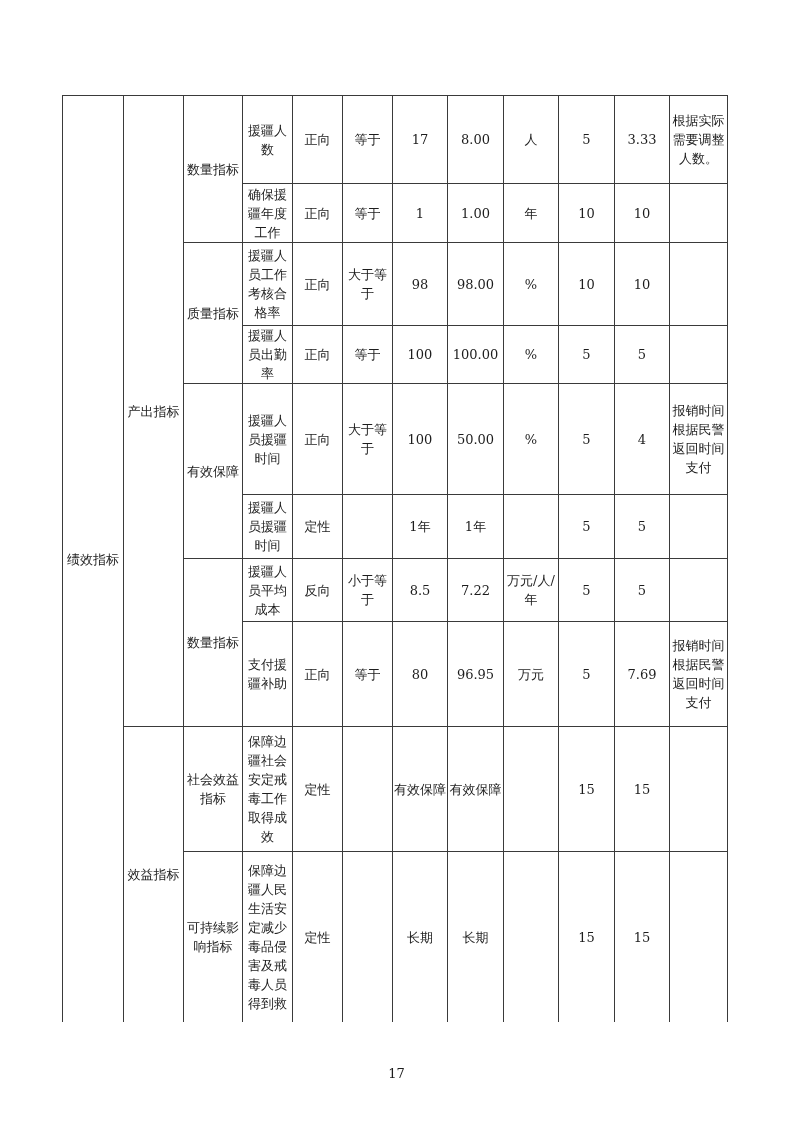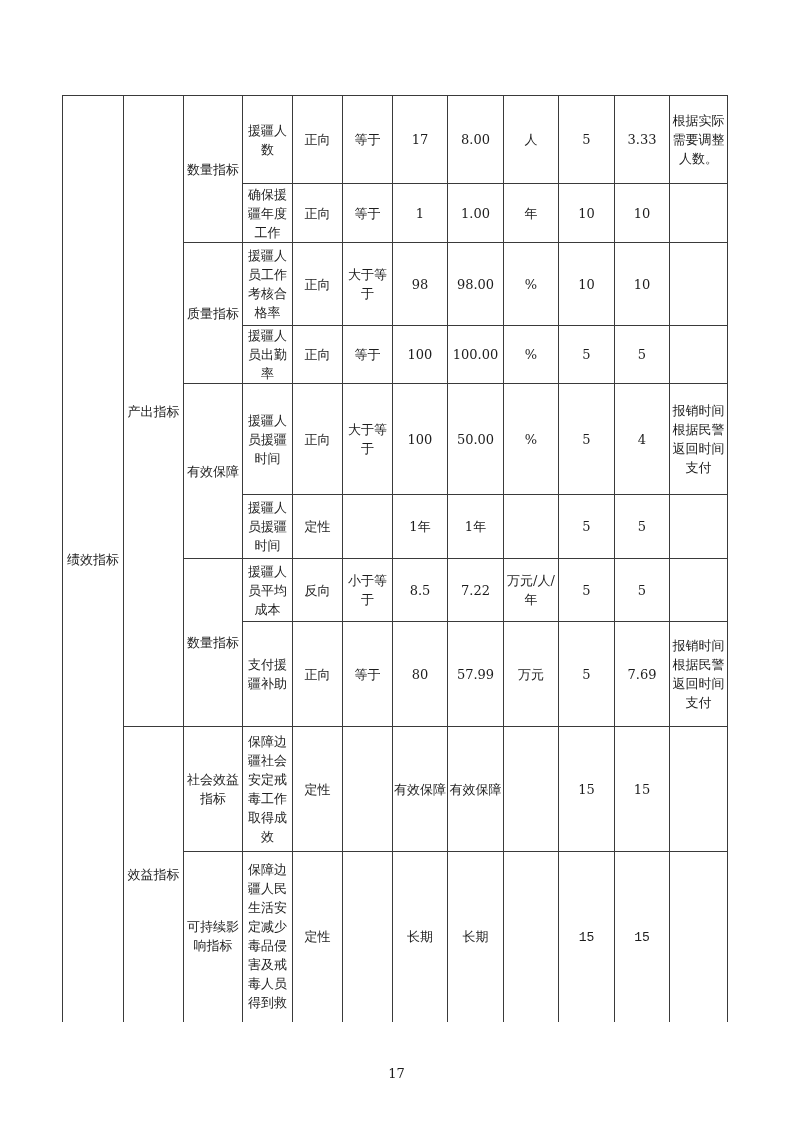--- a/index.html
+++ b/index.html
@@ -66,21 +66,21 @@
   tr.r2  { height: 59px; }
   tr.r3  { height: 83px; }
   tr.r4  { height: 57px; }
   tr.r5  { height: 111px; }
   tr.r6  { height: 64px; }
   tr.r7  { height: 63px; }
   tr.r8  { height: 105px; }
   tr.r9  { height: 125px; }
   tr.r10 { height: 171px; }
   
-  tr.r10 > td { border-bottom: none; font-family: Liberation Mono, monospace; }
+  tr.r10 > td { border-bottom: none; }
   td.span-all { border-bottom: none; }
   .page-number {
     position: absolute;
     left: 0;
     right: 0;
     top: 1066px;
     text-align: center;
     font-size: 13px;
     color: #1d1d1d;
   }
@@ -187,21 +187,21 @@
           <td class="c-unit">万元/人/年</td>
           <td class="c-weight">5</td>
           <td class="c-score">5</td>
           <td class="c-note"></td>
         </tr>
         <tr class="r8">
           <td class="c-name">支付援疆补助</td>
           <td class="c-dir">正向</td>
           <td class="c-op">等于</td>
           <td class="c-target">80</td>
-          <td class="c-actual">57.99</td>
+          <td class="c-actual">96.95</td>
           <td class="c-unit">万元</td>
           <td class="c-weight">5</td>
           <td class="c-score">7.69</td>
           <td class="c-note">报销时间根据民警返回时间支付</td>
         </tr>
         <tr class="r9">
           <td class="c-l2" rowspan="2">效益指标</td>
           <td class="c-l3">社会效益指标</td>
           <td class="c-name">保障边疆社会安定戒毒工作取得成效</td>
           <td class="c-dir">定性</td>

